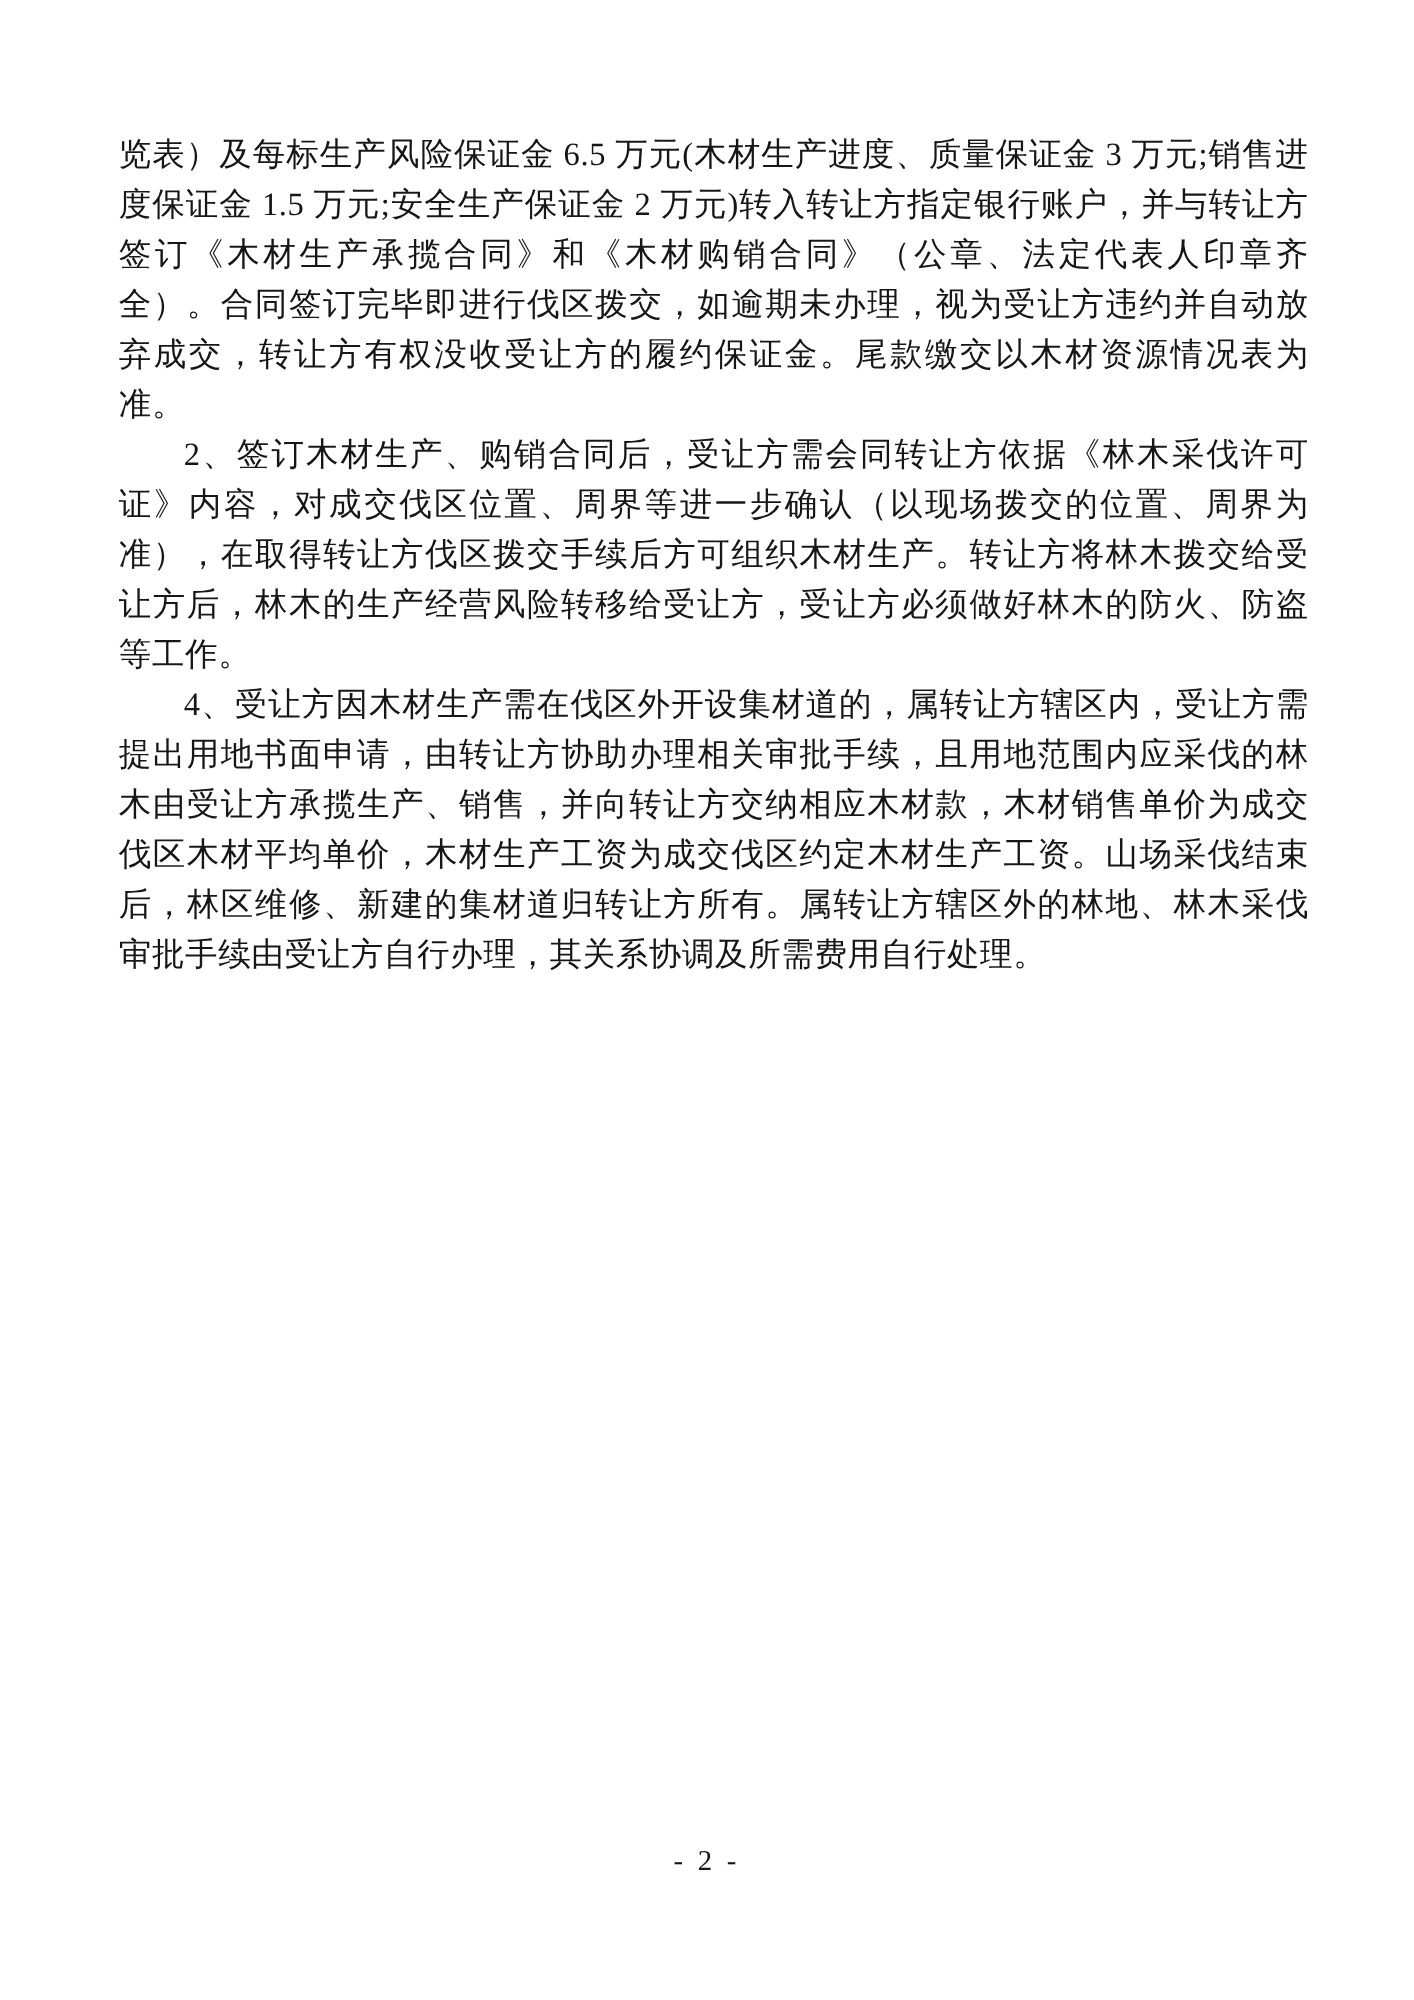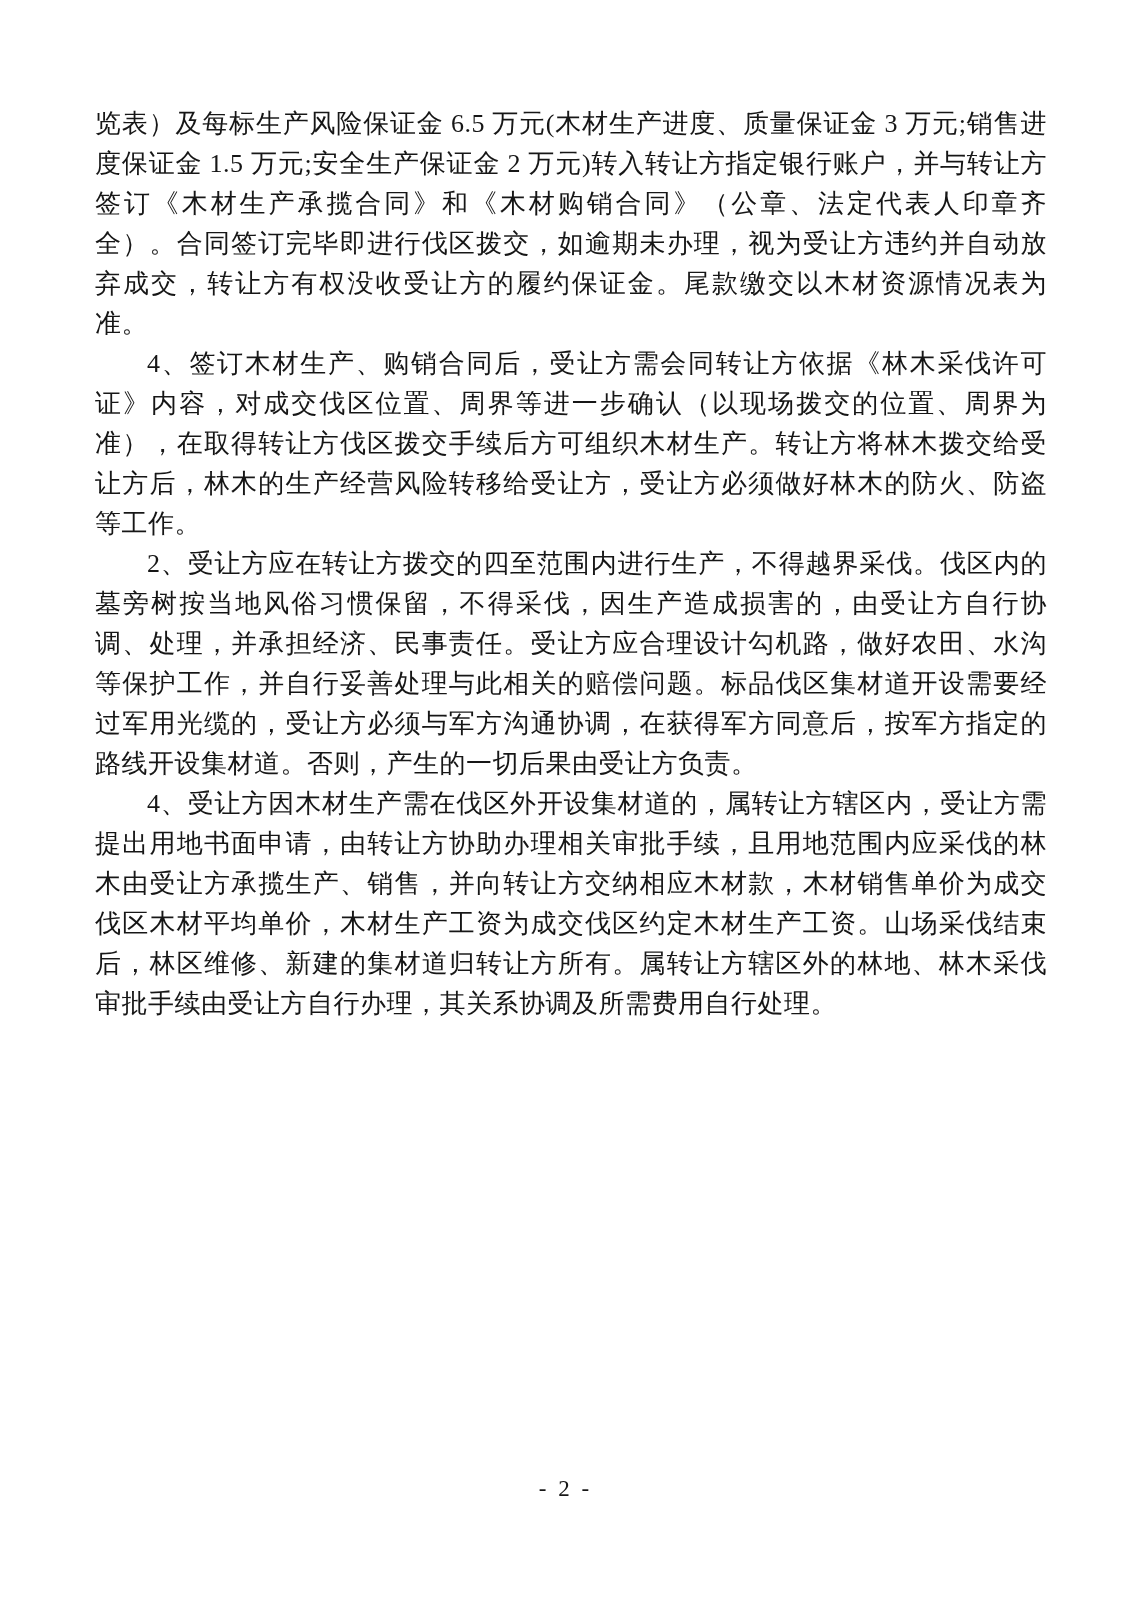--- a/index.html
+++ b/index.html
@@ -60,23 +60,22 @@
 <div class="page">
   <div class="content">
 
     <p class="para indent-none">览表）及每标生产风险保证金 6.5 万元(木材生产进度、质量保证金 3 万元;销售进度保证金 1.5 万元;安全生产保证金 2 万元)转入转让方指定银行账户，并与转让方签订《木材生产承揽合同》和《木材购销合同》（公章、法定代表人印章齐全）。合同签订完毕即进行伐区拨交，如逾期未办理，视为受让方违约并自动放弃成交，转让方有权没收受让方的履约保证金。尾款缴交以木材资源情况表为准。</p>
 
 
 
 
 
 
-    <p class="para indent-num">4、签订木材生产、购销合同后，受让方需会同转让方依据《林木采伐许可证》内容，对成交伐区位置、周界等进一步确认（以现场拨交的位置、周界为准），在取得转让方伐区拨交手续后方可组织木材生产。转让方将林木拨交给受让方后，林木的生产经营风险转移给受让方，受让方必须做好林木的防火、防盗等工作。</p>
+    <p class="para indent-num">2、签订木材生产、购销合同后，受让方需会同转让方依据《林木采伐许可证》内容，对成交伐区位置、周界等进一步确认（以现场拨交的位置、周界为准），在取得转让方伐区拨交手续后方可组织木材生产。转让方将林木拨交给受让方后，林木的生产经营风险转移给受让方，受让方必须做好林木的防火、防盗等工作。</p>
 
-    <p class="para indent-num">2、受让方应在转让方拨交的四至范围内进行生产，不得越界采伐。伐区内的墓旁树按当地风俗习惯保留，不得采伐，因生产造成损害的，由受让方自行协调、处理，并承担经济、民事责任。受让方应合理设计勾机路，做好农田、水沟等保护工作，并自行妥善处理与此相关的赔偿问题。标品伐区集材道开设需要经过军用光缆的，受让方必须与军方沟通协调，在获得军方同意后，按军方指定的路线开设集材道。否则，产生的一切后果由受让方负责。</p>
 
 
     <p class="para indent-num">4、受让方因木材生产需在伐区外开设集材道的，属转让方辖区内，受让方需提出用地书面申请，由转让方协助办理相关审批手续，且用地范围内应采伐的林木由受让方承揽生产、销售，并向转让方交纳相应木材款，木材销售单价为成交伐区木材平均单价，木材生产工资为成交伐区约定木材生产工资。山场采伐结束后，林区维修、新建的集材道归转让方所有。属转让方辖区外的林地、林木采伐审批手续由受让方自行办理，其关系协调及所需费用自行处理。</p>
 
   </div>
 
   <div class="page-footer">- 2 -</div>
 </div>
 
 </body></html>

